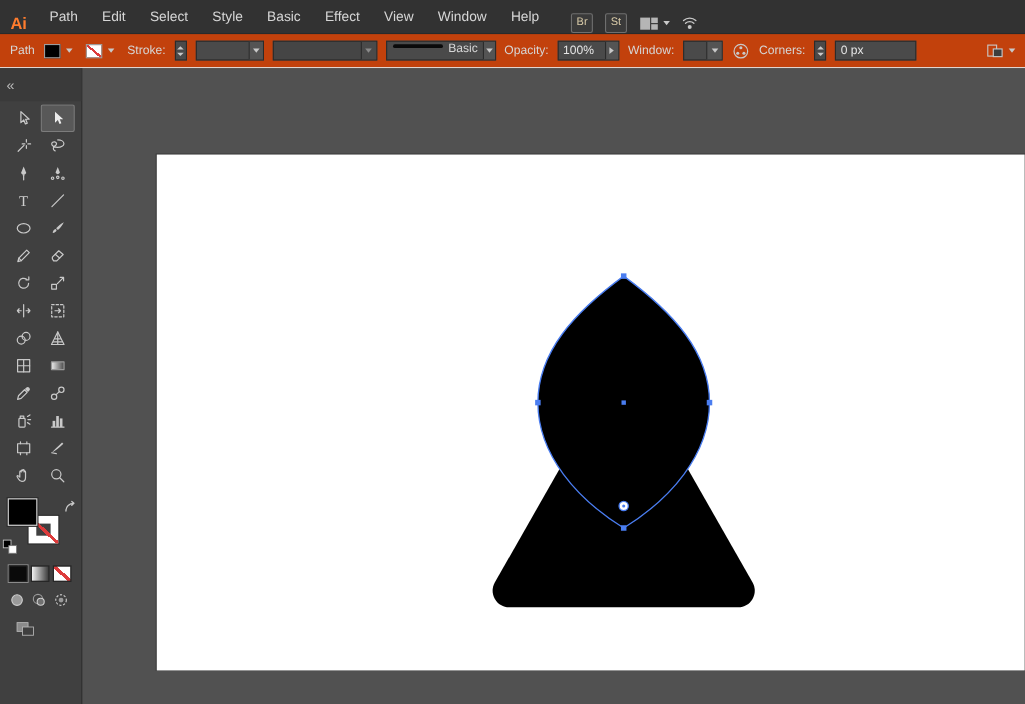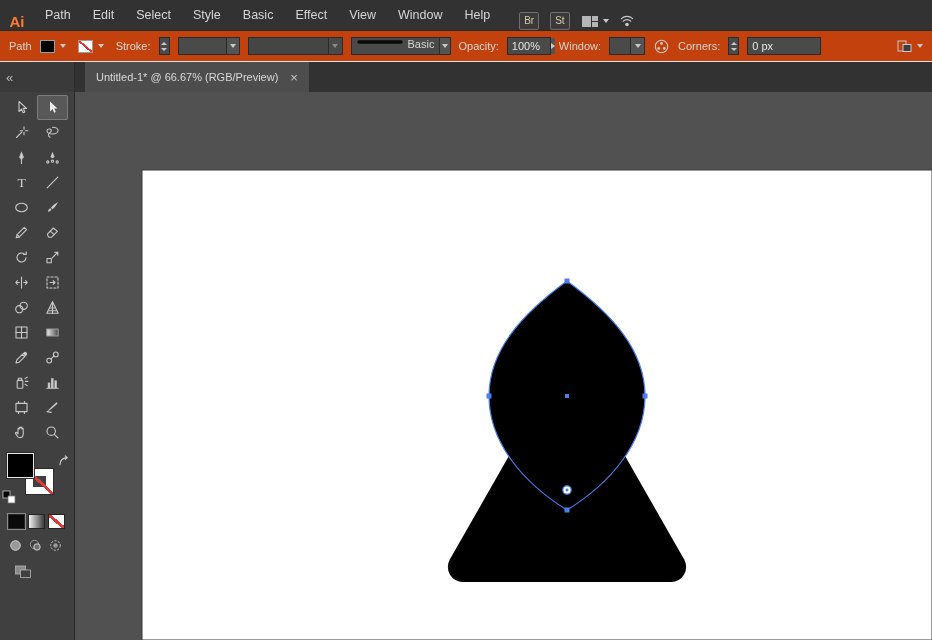--- a/index.html
+++ b/index.html
@@ -140,21 +140,21 @@
         <svg width="46" height="8" viewBox="0 0 46 8">
             <path d="M2 4h42" stroke="#0a0a0a" stroke-width="3.4" stroke-linecap="round"></path>
           </svg>
         <span>Basic</span>
       </div>
       <div class="chevbox">
           <span class="chev"></span>
         </div>
     </div>
     <span>Opacity:</span>
-    <div class="combo" style="width:44px">
+    <div class="combo" style="width:56px">
       <input class="field" style="width: 42px; border: none; background: transparent;" readonly="" value="100%">
       <div class="chevbox">
           <span class="chev-right"></span>
         </div>
     </div>
     <span>Window:</span>
     <div class="combo" style="width:36px">
       <div class="body" style="flex:1"></div>
       <div class="chevbox">
           <span class="chev"></span>
@@ -395,26 +395,20 @@
           </svg>
       </div>
 
       <svg class="screen-mode" width="18" height="16" viewBox="0 0 18 16">
           <rect x="1.5" y="3" width="10" height="8" fill="#8b8b8b" stroke="#b5b5b5" stroke-width="0.8"></rect>
           <rect x="6.5" y="7" width="10" height="7.5" fill="#3f3f3f" stroke="#b5b5b5" stroke-width="0.8"></rect>
         </svg>
     </div>
 
     <div class="canvas-col">
-      <div class="tabbar">
-        <div class="tab">
-          <span>Untitled-1* @ 66.67% (RGB/Preview)</span>
-          <span class="tab-close">×</span>
-        </div>
-      </div>
       <div class="canvas">
         <svg class="scene" width="857" height="548" viewBox="0 0 857 548">
           <rect x="67" y="78" width="790" height="470" stroke="#3c3c3c" fill="#ffffff"></rect>
           <path d="M479 284.9 A15 15 0 0 1 505 284.9 L609.2 467.6 A15 15 0 0 1 596.2 490 L387.8 490 A15 15 0 0 1 374.8 467.6 Z" fill="#000000"></path>
           <path d="M492 189 C447 222 414 258 414 304 C414 352 450 392 492 418 C534 392 570 352 570 304 C570 258 537 222 492 189 Z" fill="#000000"></path>
           <path fill="none" stroke-width="1.2" d="M492 189 C447 222 414 258 414 304 C414 352 450 392 492 418 C534 392 570 352 570 304 C570 258 537 222 492 189 Z" stroke="#4a7df0"></path>
           <g fill="#4a7df0">
             <rect x="489.5" y="186.5" width="5" height="5"></rect>
             <rect x="411.5" y="301.5" width="5" height="5"></rect>
             <rect x="567.5" y="301.5" width="5" height="5"></rect>

